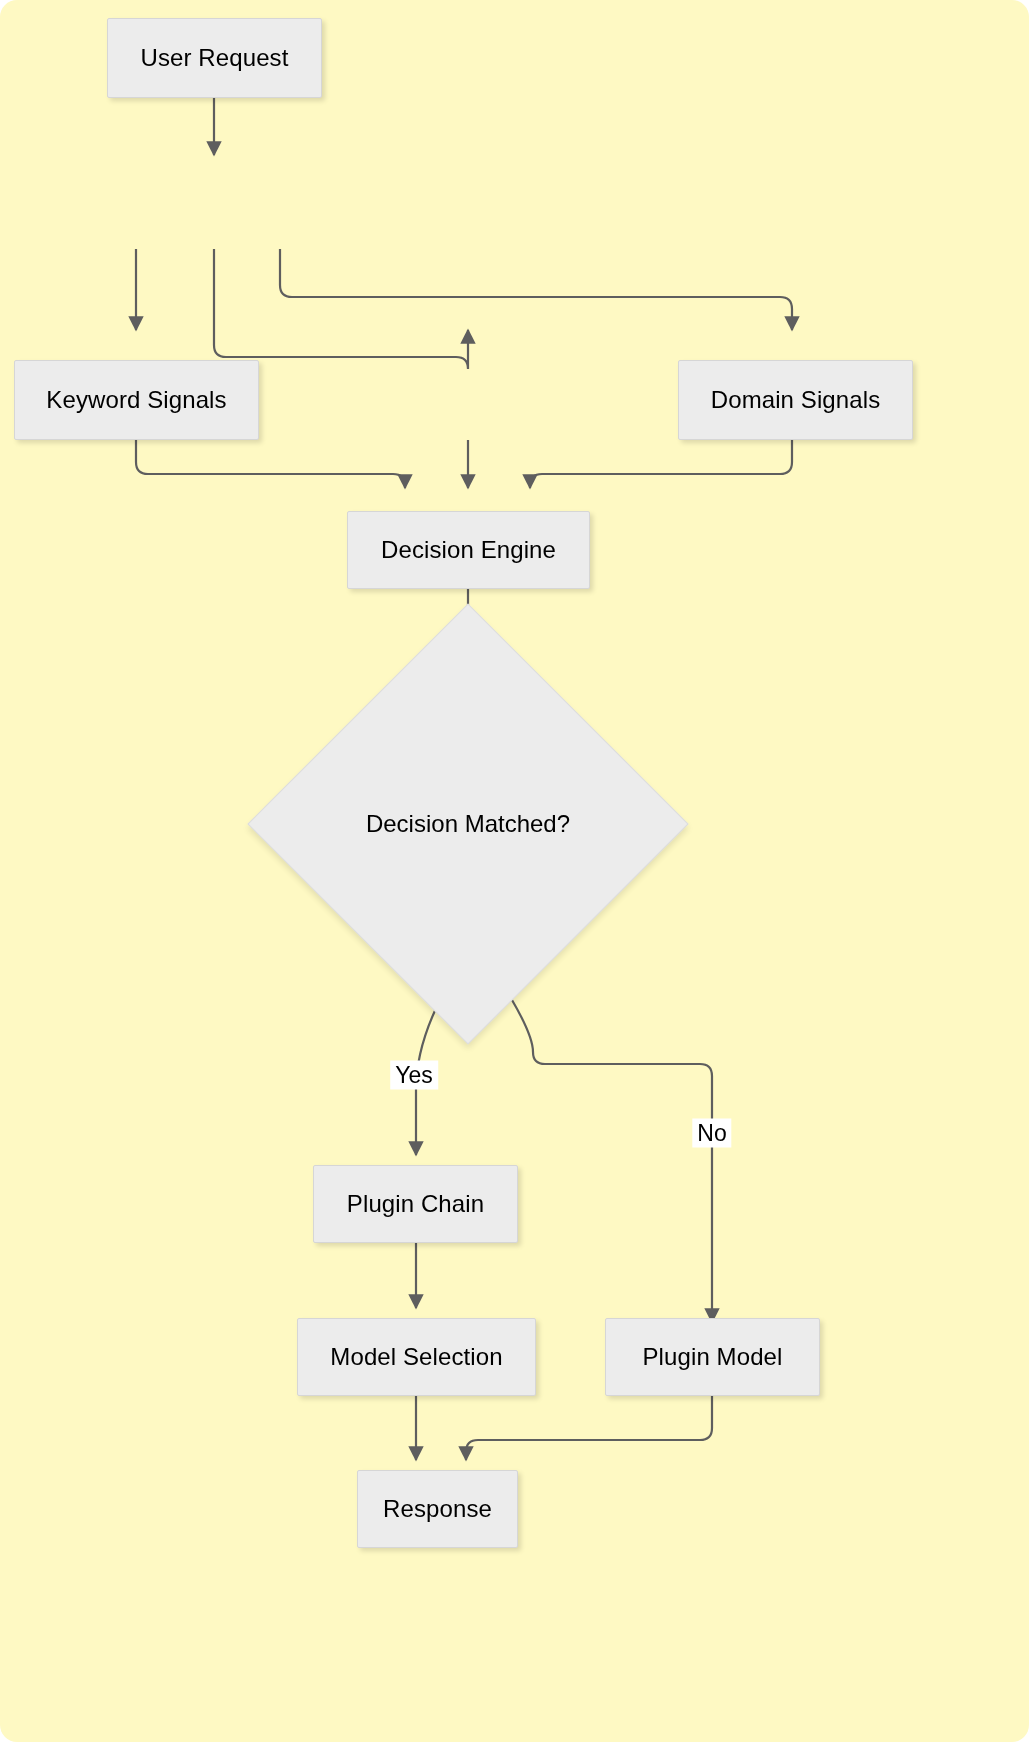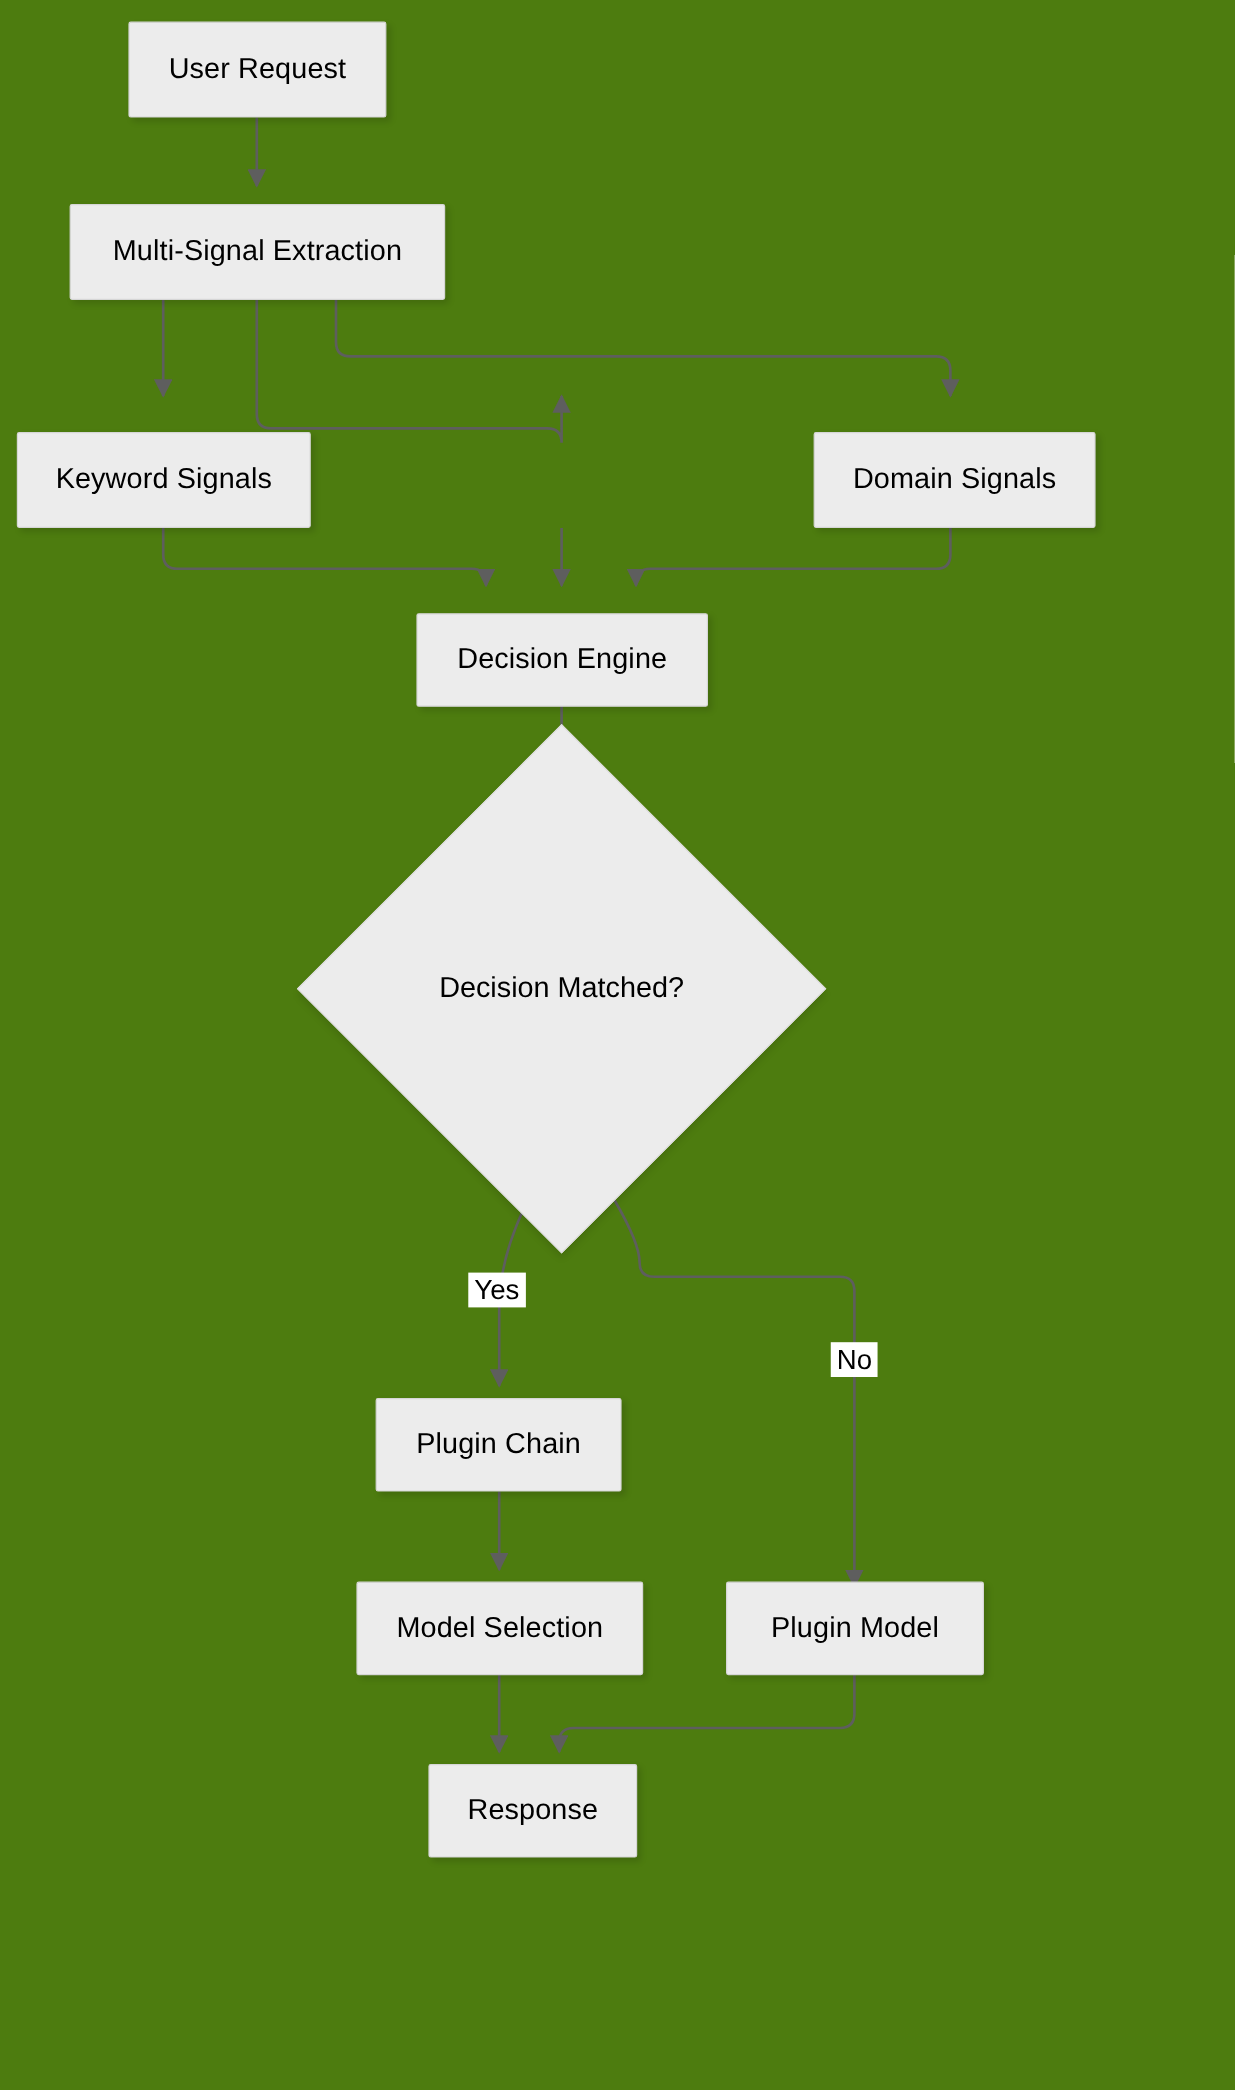--- a/index.html
+++ b/index.html
@@ -8,22 +8,23 @@
     background: #ffffff;
   }
   body {
     font-family: "Liberation Sans", sans-serif;
     -webkit-font-smoothing: antialiased;
   }
   #diagram-root {
     position: relative;
     width: 1029px;
     height: 1742px;
-    background: #4d7c0f;
+    background: #fef9c3;
     overflow: hidden;
+    border-radius: 17px;
   }
   #edge-layer {
     position: absolute;
     left: 0;
     top: 0;
     width: 1029px;
     height: 1742px;
     pointer-events: none;
   }
   .node {
@@ -116,23 +117,20 @@
       <path d="M 416 1396 L 416 1460" marker-end="url(#arrow)"></path>
 
       <path d="M 712 1396 L 712 1428 Q 712 1440 700 1440 L 478 1440 Q 466 1440 466 1452 L 466 1460" marker-end="url(#arrow)"></path>
     </g>
   </svg>
 
   <div class="node" style="left:107px; top:18px; width:215px; height:80px;">
     <span>User Request</span>
   </div>
 
-  <div class="node" style="left:58px; top:170px; width:313px; height:80px;">
-    <span>Multi-Signal Extraction</span>
-  </div>
 
   <div class="node" style="left:14px; top:360px; width:245px; height:80px;">
     <span>Keyword Signals</span>
   </div>
 
 
   <div class="node" style="left:678px; top:360px; width:235px; height:80px;">
     <span>Domain Signals</span>
   </div>
 
@@ -150,21 +148,21 @@
   </div>
 
   <div class="node" style="left:297px; top:1318px; width:239px; height:78px;">
     <span>Model Selection</span>
   </div>
 
   <div class="node" style="left:605px; top:1318px; width:215px; height:78px;">
     <span>Plugin Model</span>
   </div>
 
-  <div class="node" style="left:357px; top:1470px; width:174px; height:78px;">
+  <div class="node" style="left:357px; top:1470px; width:161px; height:78px;">
     <span>Response</span>
   </div>
 
   <div class="edge-label" style="left:414px; top:1075px;">Yes</div>
 
   <div class="edge-label" style="left:712px; top:1133px;">No</div>
 
 </div>
 
 </body></html>

